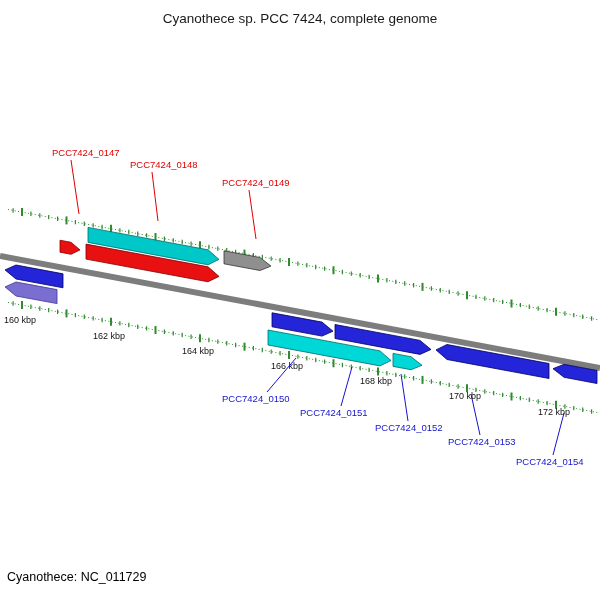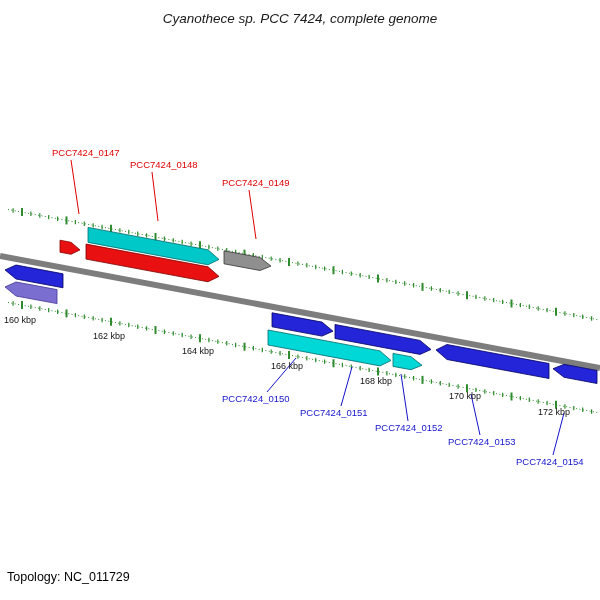--- a/index.html
+++ b/index.html
@@ -1,19 +1,19 @@
 <!DOCTYPE html>
 <html><head>
 <meta charset="utf-8">
 <style>
   html,body{margin:0;padding:0;background:#ffffff;}
   .page{position:relative;width:600px;height:600px;background:#ffffff;overflow:hidden;
         font-family:"Liberation Sans",sans-serif;}
   .title{position:absolute;top:11px;left:0;width:600px;text-align:center;
-         font-style:italic;font-size:13.5px;color:#1a1a1a;}
+         font-size:13.5px;color:#1a1a1a;}
   #map{position:absolute;top:0;left:0;}
   #map text{font-family:"Liberation Sans",sans-serif;}
   .footer-acc{position:absolute;top:570px;left:7px;font-size:12.5px;color:#000;}
   .footer-stats{position:absolute;top:570px;left:258px;font-size:12.5px;color:#000;}
 </style>
 </head>
 <body>
 
 <div class="page">
   <div class="title">Cyanothece sp. PCC 7424, complete genome</div>
@@ -186,14 +186,14 @@
       <line x1="553" y1="455" x2="564" y2="413" stroke="#1414cc" stroke-width="1"></line>
       <text x="516" y="465" fill="#1414cc" font-size="9.5">PCC7424_0154</text>
       <text x="4" y="323" fill="#111111" font-size="9">160 kbp</text>
       <text x="93" y="339" fill="#111111" font-size="9">162 kbp</text>
       <text x="182" y="354" fill="#111111" font-size="9">164 kbp</text>
       <text x="271" y="369" fill="#111111" font-size="9">166 kbp</text>
       <text x="360" y="384" fill="#111111" font-size="9">168 kbp</text>
       <text x="449" y="399" fill="#111111" font-size="9">170 kbp</text>
       <text x="538" y="415" fill="#111111" font-size="9">172 kbp</text>
     </svg>
-  <div class="footer-acc">Topology: NC_011729</div>
+  <div class="footer-acc">Cyanothece: NC_011729</div>
 </div>
 
 </body></html>

